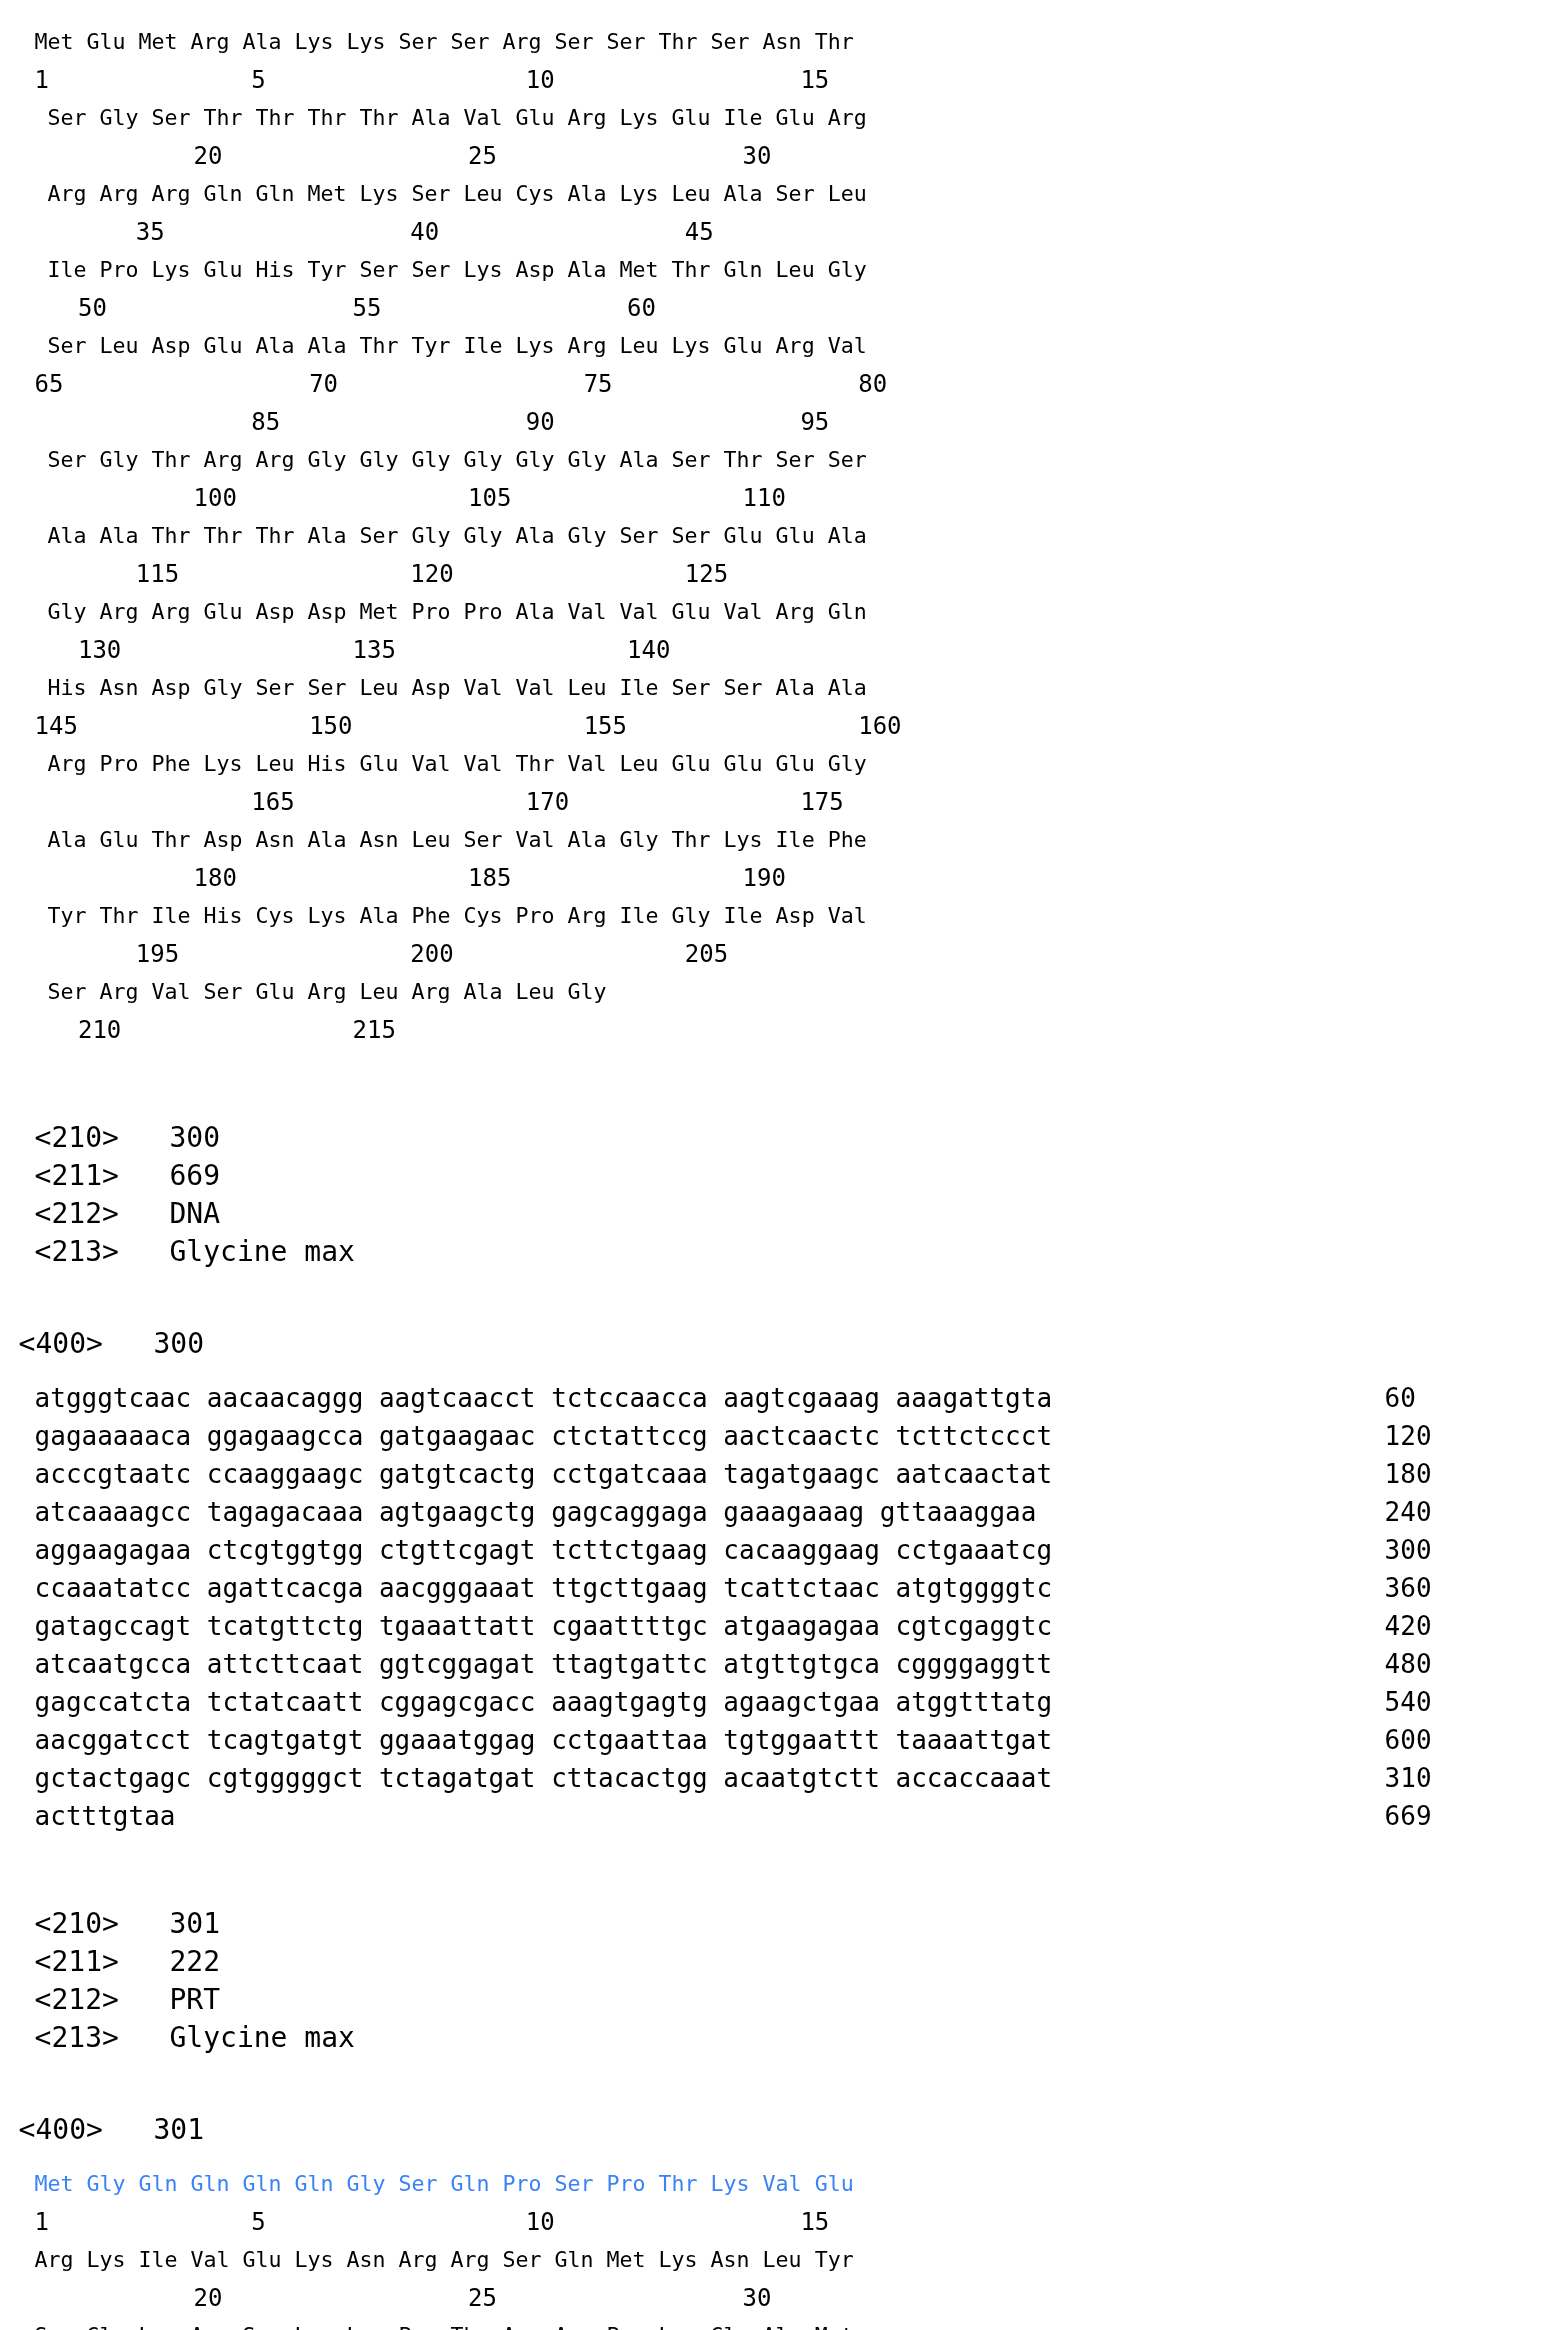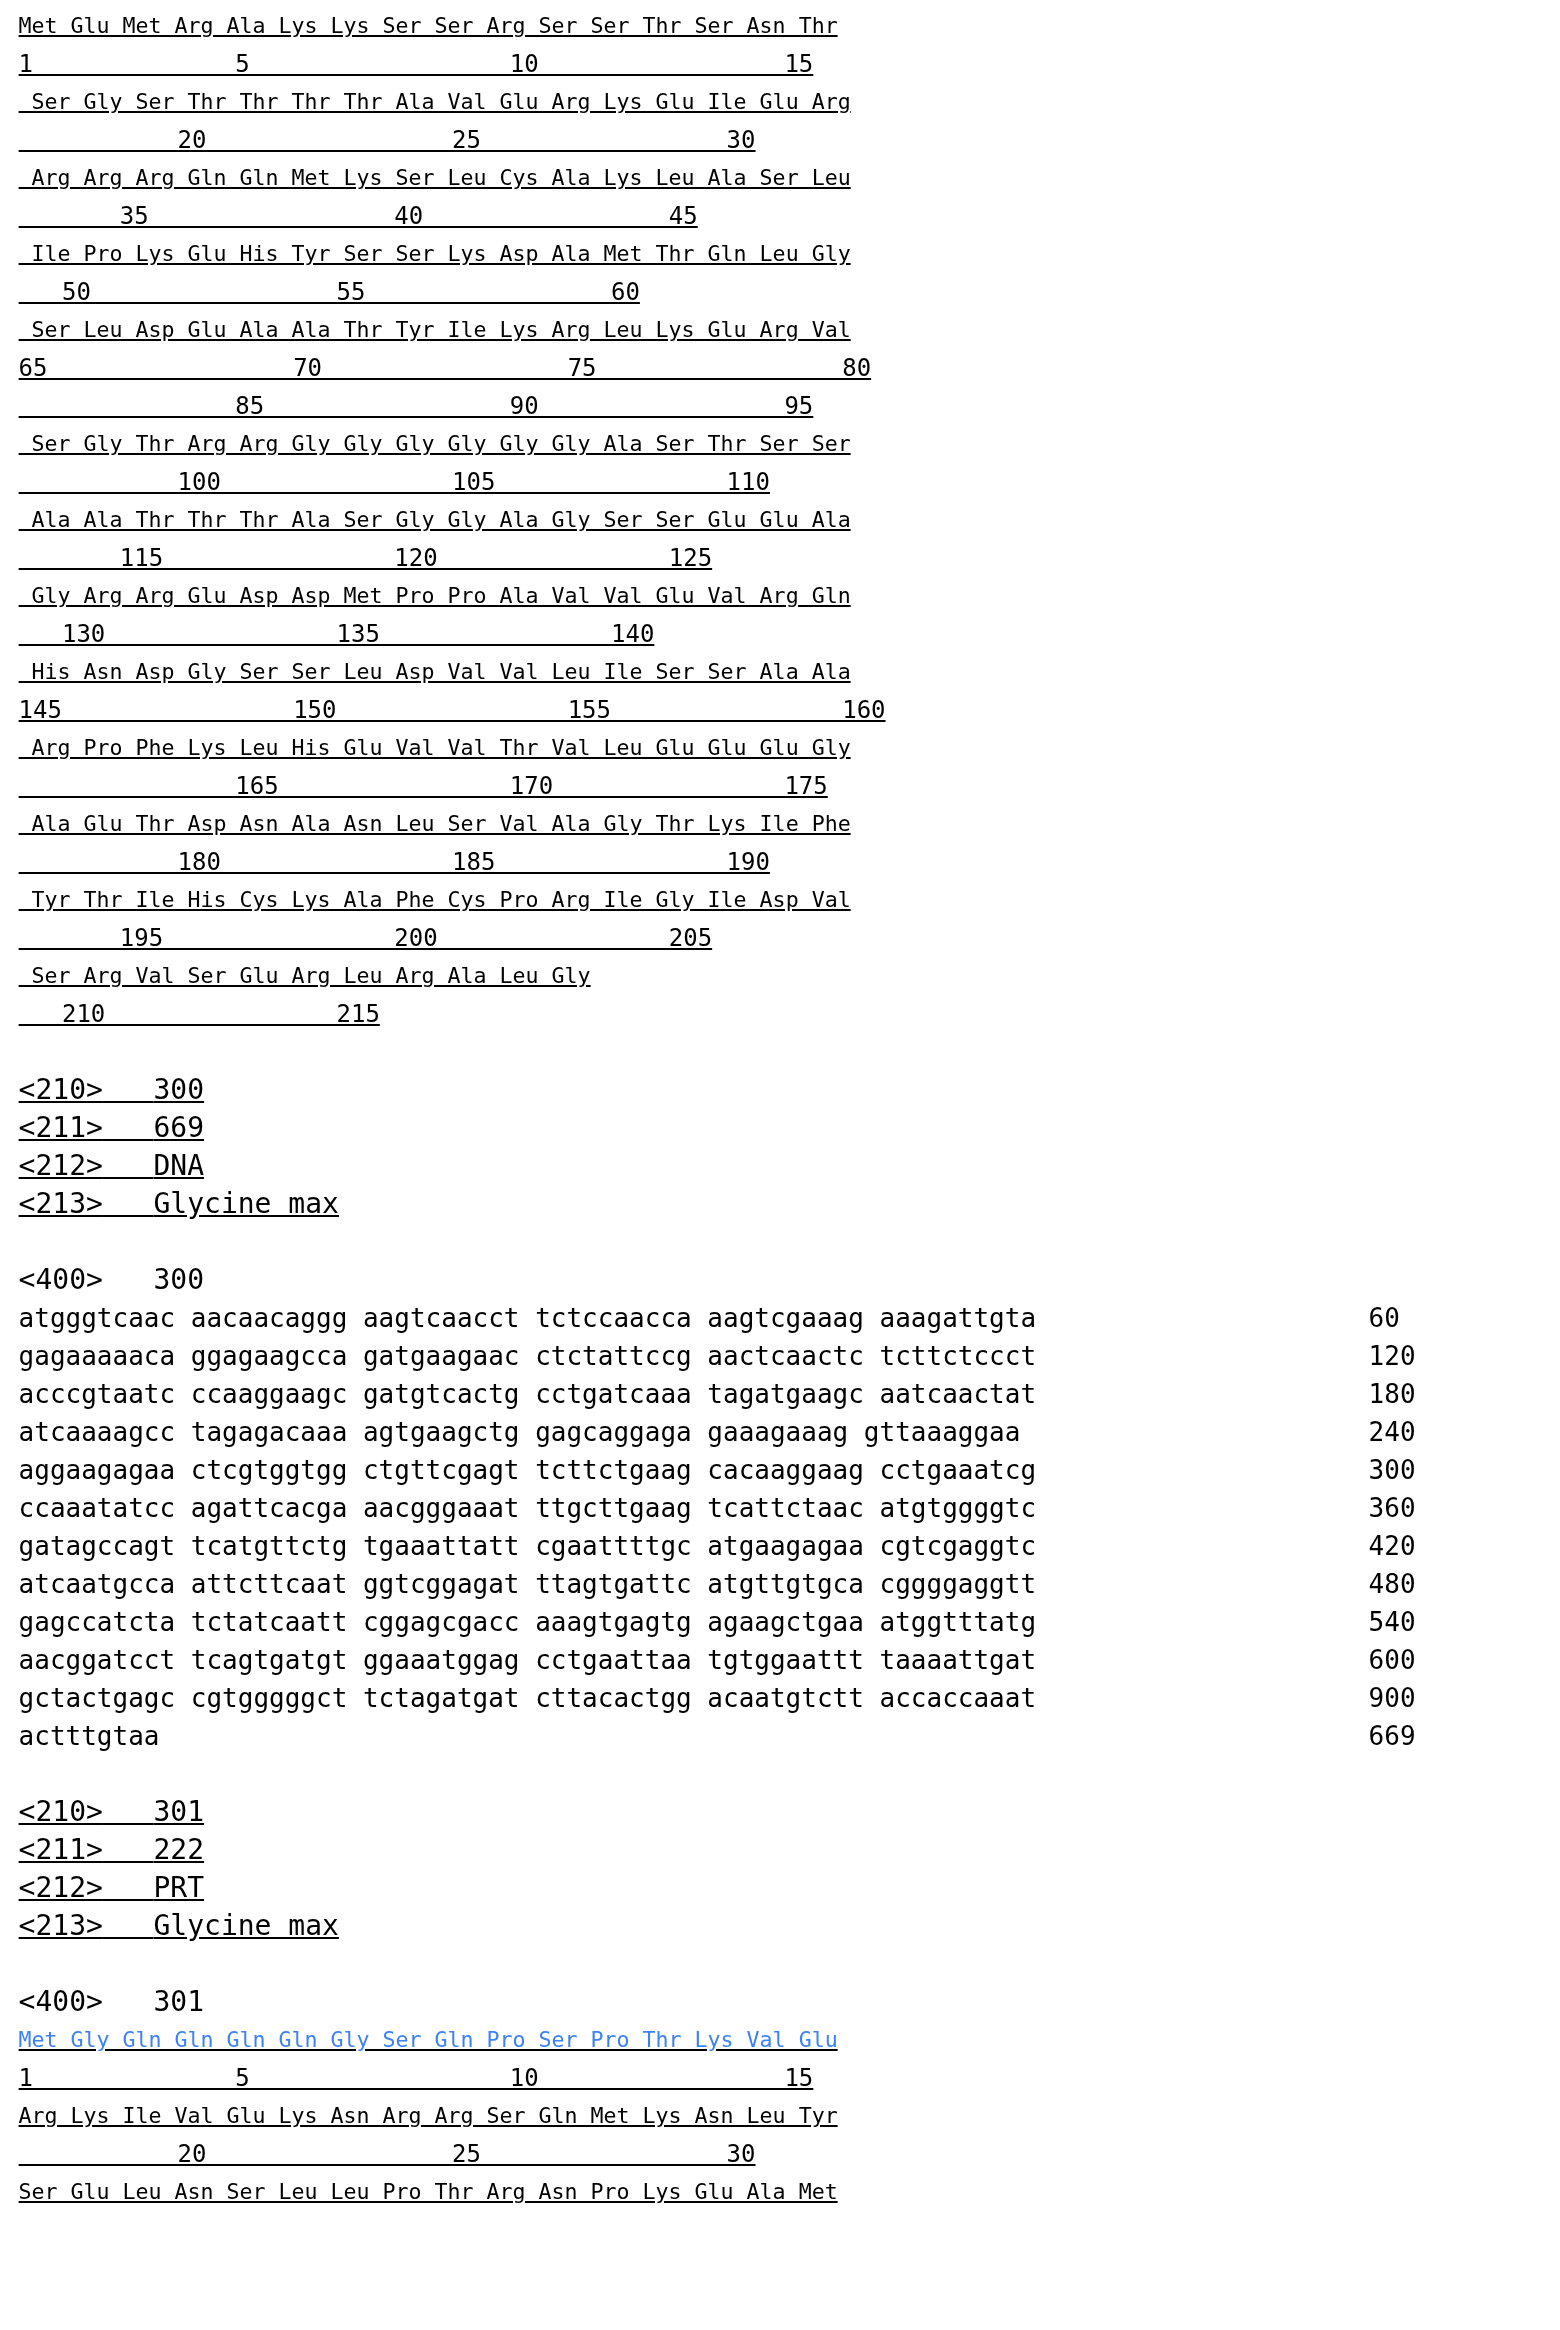--- a/index.html
+++ b/index.html
@@ -24,22 +24,21 @@
     padding: 6.8px 0 0 18.6px;
   }
   .mono {
     font-family: "DejaVu Sans Mono", "Liberation Mono", monospace;
     font-size: 21.6px;
     line-height: 38px;
     letter-spacing: 0px;
     white-space: pre;
   }
   .seq-block {
-    margin: 0;
-    text-decoration: underline;
+    margin: 16px;
   }
   .seq-line {
     white-space: pre;
     font-size: 21.6px;
     line-height: 38px;
   }
   .numbers-line {
     white-space: pre;
     font-size: 24px;
     line-height: 38px;
@@ -125,21 +124,21 @@
       <div class="dna-row mono"><span class="dna-seq">atgggtcaac aacaacaggg aagtcaacct tctccaacca aagtcgaaag aaagattgta</span><span class="dna-num">60</span></div>
       <div class="dna-row mono"><span class="dna-seq">gagaaaaaca ggagaagcca gatgaagaac ctctattccg aactcaactc tcttctccct</span><span class="dna-num">120</span></div>
       <div class="dna-row mono"><span class="dna-seq">acccgtaatc ccaaggaagc gatgtcactg cctgatcaaa tagatgaagc aatcaactat</span><span class="dna-num">180</span></div>
       <div class="dna-row mono"><span class="dna-seq">atcaaaagcc tagagacaaa agtgaagctg gagcaggaga gaaagaaag gttaaaggaa</span><span class="dna-num">240</span></div>
       <div class="dna-row mono"><span class="dna-seq">aggaagagaa ctcgtggtgg ctgttcgagt tcttctgaag cacaaggaag cctgaaatcg</span><span class="dna-num">300</span></div>
       <div class="dna-row mono"><span class="dna-seq">ccaaatatcc agattcacga aacgggaaat ttgcttgaag tcattctaac atgtggggtc</span><span class="dna-num">360</span></div>
       <div class="dna-row mono"><span class="dna-seq">gatagccagt tcatgttctg tgaaattatt cgaattttgc atgaagagaa cgtcgaggtc</span><span class="dna-num">420</span></div>
       <div class="dna-row mono"><span class="dna-seq">atcaatgcca attcttcaat ggtcggagat ttagtgattc atgttgtgca cggggaggtt</span><span class="dna-num">480</span></div>
       <div class="dna-row mono"><span class="dna-seq">gagccatcta tctatcaatt cggagcgacc aaagtgagtg agaagctgaa atggtttatg</span><span class="dna-num">540</span></div>
       <div class="dna-row mono"><span class="dna-seq">aacggatcct tcagtgatgt ggaaatggag cctgaattaa tgtggaattt taaaattgat</span><span class="dna-num">600</span></div>
-      <div class="dna-row mono"><span class="dna-seq">gctactgagc cgtgggggct tctagatgat cttacactgg acaatgtctt accaccaaat</span><span class="dna-num">900</span></div>
+      <div class="dna-row mono"><span class="dna-seq">gctactgagc cgtgggggct tctagatgat cttacactgg acaatgtctt accaccaaat</span><span class="dna-num">310</span></div>
       <div class="dna-row mono"><span class="dna-seq">actttgtaa</span><span class="dna-num">669</span></div>
     </div>
 
     <div class="blank"></div>
 
     <div class="seq-block">
       <div class="meta-line mono"><span>&lt;210&gt;</span>   <span>301</span></div>
       <div class="meta-line mono"><span>&lt;211&gt;</span>   <span>222</span></div>
       <div class="meta-line mono"><span>&lt;212&gt;</span>   <span>PRT</span></div>
       <div class="meta-line mono"><span>&lt;213&gt;</span>   <span>Glycine max</span></div>

